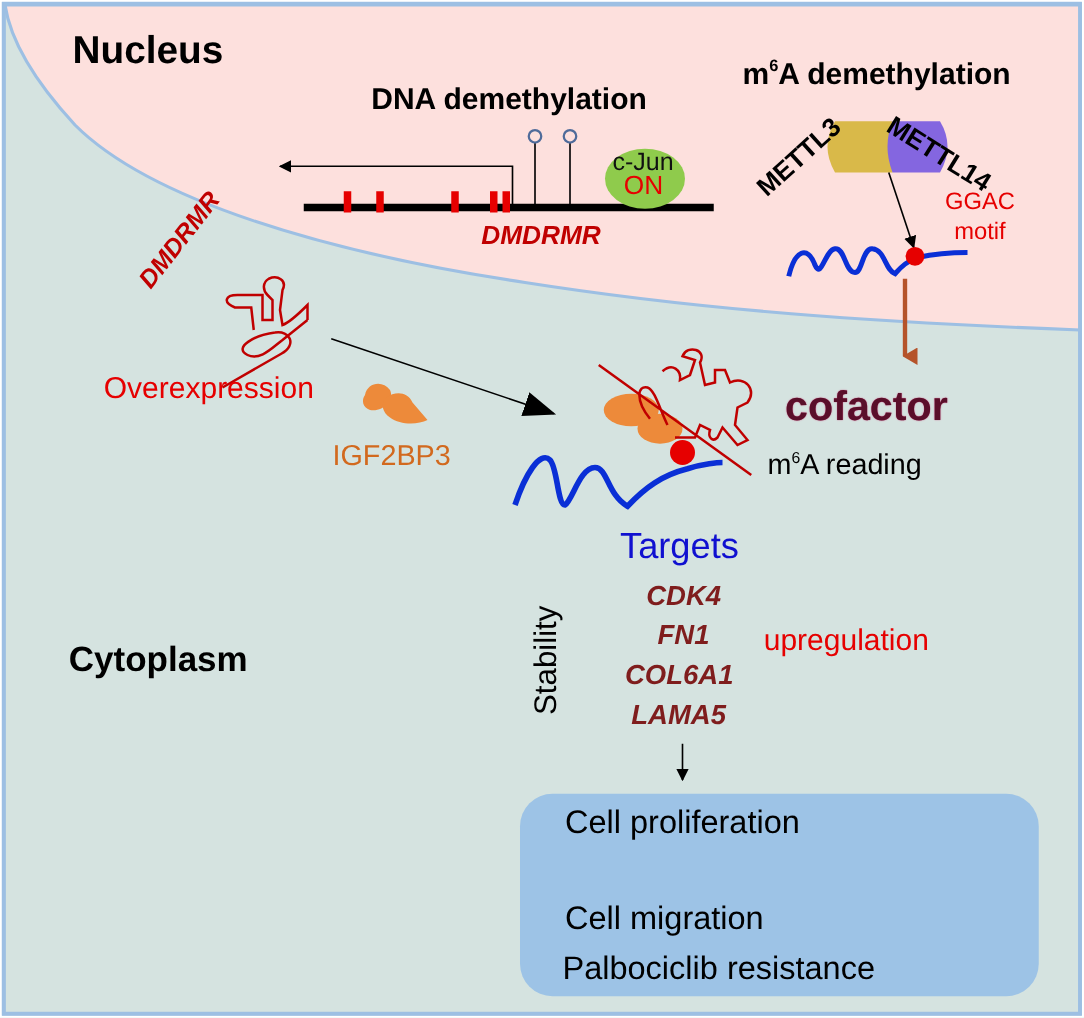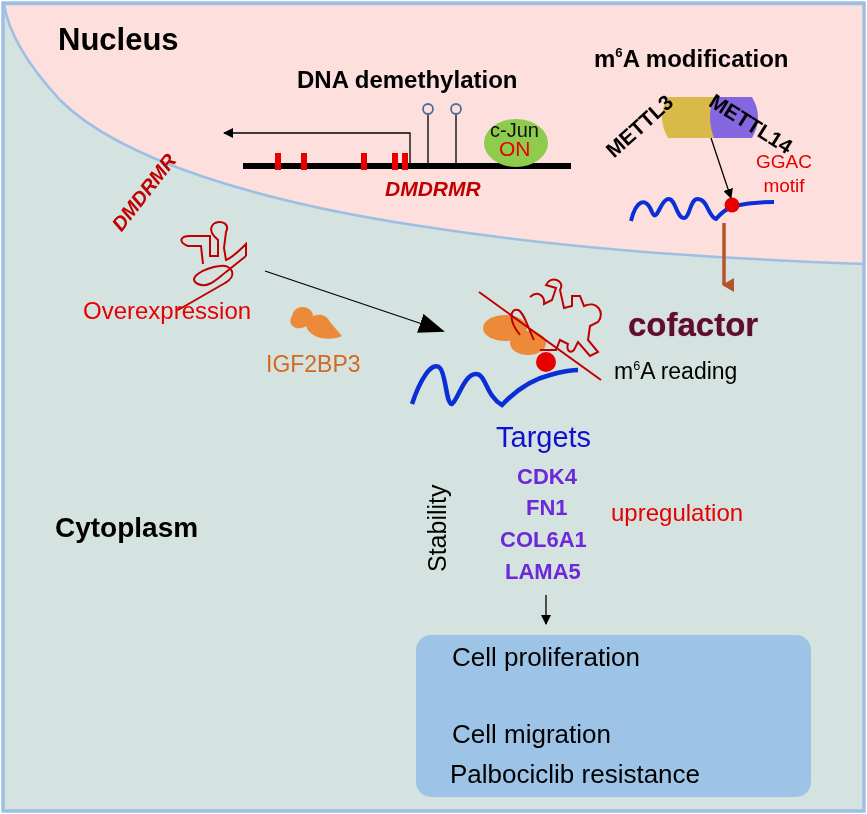--- a/index.html
+++ b/index.html
@@ -15,23 +15,23 @@
   #m6a-mod { left:594px; top:46px; font-size:24px; font-weight:bold; color:#000; }
   #m6a-mod sup, #m6a-read sup { font-size:0.55em; vertical-align:0.75em; }
   #ggac { left:756px; top:150px; font-size:19px; color:#e60000; text-align:center; line-height:1.25; }
   #dmdrmr-cyto { left:108px; top:222px; font-size:20px; font-weight:bold; font-style:italic; color:#c00000; transform:rotate(-52deg); transform-origin:left top; }
   #overexp { left:83px; top:299px; font-size:24px; color:#e60000; }
   #igf2bp3 { left:266px; top:353px; font-size:23px; color:#d2691e; }
   #cofactor { left:628px; top:308px; font-size:33px; font-weight:bold; color:#5a0f2a; text-shadow:0 0 1px #c0306a; }
   #m6a-read { left:614px; top:360px; font-size:23px; color:#000; }
   #targets { left:496px; top:423px; font-size:29px; color:#1010d0; }
   #stability { left:425px; top:572px; font-size:25px; color:#000; transform:rotate(-90deg); transform-origin:left top; }
-  .gene { position:absolute; font-size:22px; font-weight:bold; color:#6d28d9; }
+  .gene { position:absolute; font-size:22px; font-weight:bold; font-style:italic; color:#7f1d1d; }
   #upreg { left:611px; top:501px; font-size:24px; color:#e60000; }
-  #outcome-box { position:absolute; left:416px; top:635px; width:395px; height:162px; background:#9dc3e6; border-radius:15px; }
+  #outcome-box { position:absolute; left:416px; top:635px; width:395px; height:162px; background:#9dc3e6; border-radius:26px;padding-left:20px; }
   .outcome { position:absolute; left:36px; font-size:26px; color:#000; }
   #metl3 { left:616px; top:140px; font-size:21px; font-weight:bold; color:#000; }
   #metl14 { left:717px; top:90px; font-size:21px; font-weight:bold; color:#000; }
 </style>
 </head>
 <body>
 
 <svg id="canvas" viewBox="0 0 867 814" xmlns="http://www.w3.org/2000/svg">
   <defs>
     <marker id="ah-black" markerWidth="10" markerHeight="10" refX="9" refY="5" orient="auto" markerUnits="userSpaceOnUse">
@@ -102,21 +102,21 @@
 </svg>
 
 <div class="lbl" id="title-nucleus">Nucleus</div>
 <div class="lbl" id="title-cyto">Cytoplasm</div>
 
 <div class="lbl" id="dna-demeth">DNA demethylation</div>
 <div class="lbl" id="on-label">ON</div>
 <div class="lbl" id="cjun-label">c-Jun</div>
 <div class="lbl" id="gene-label">DMDRMR</div>
 
-<div class="lbl" id="m6a-mod"><span>m</span><sup>6</sup><span>A modification</span></div>
+<div class="lbl" id="m6a-mod"><span>m</span><sup>6</sup><span>A demethylation</span></div>
 
 <div class="lbl" id="metl3" style="transform:rotate(-42deg);transform-origin:left bottom;">METTL3</div>
 <div class="lbl" id="metl14" style="transform:rotate(32deg);transform-origin:left top;">METTL14</div>
 
 <div class="lbl" id="ggac">
     <div>GGAC</div>
     <div>motif</div>
   </div>
 
 <div class="lbl" id="dmdrmr-cyto">DMDRMR</div>

